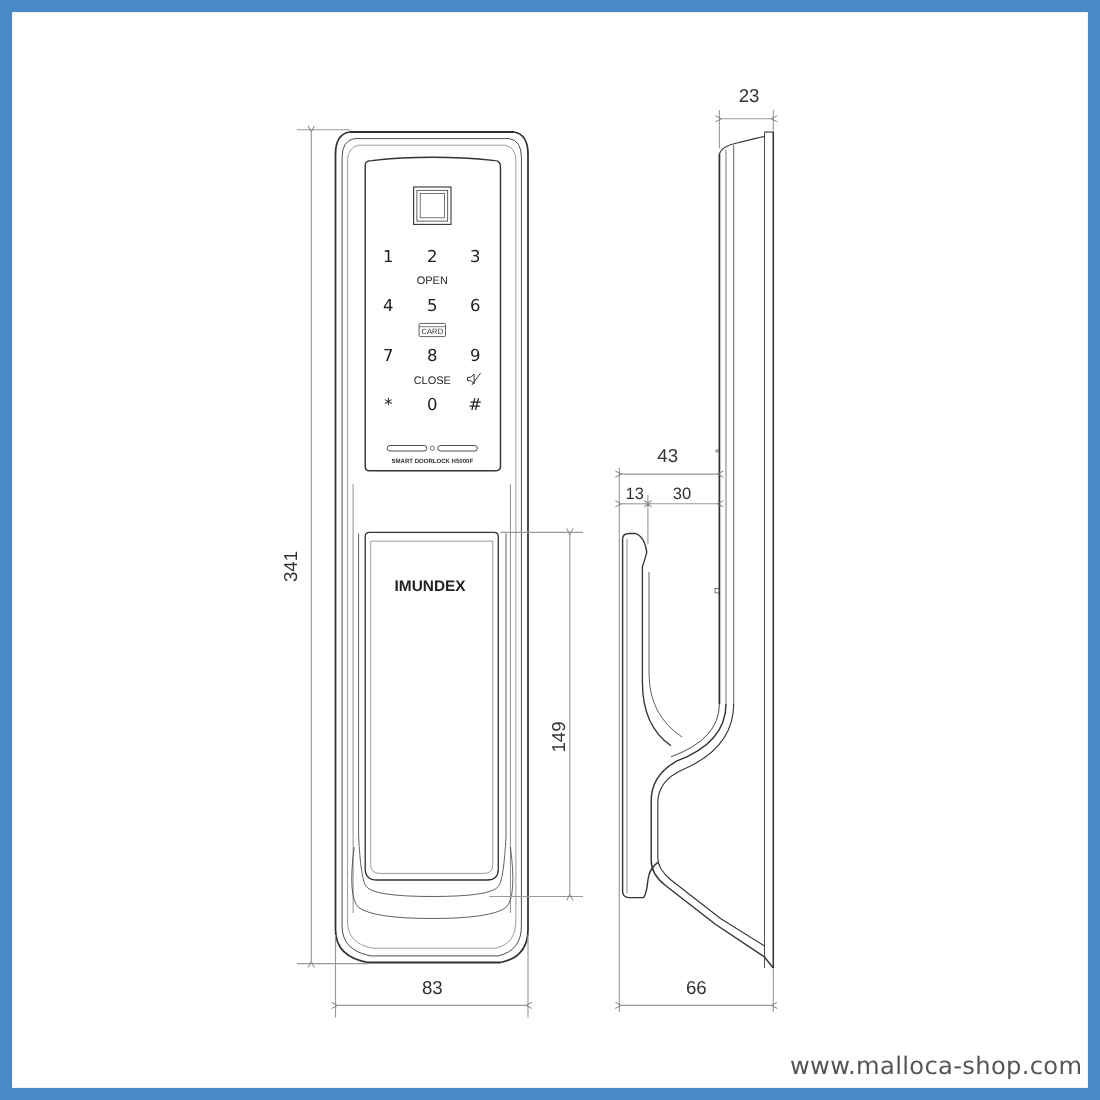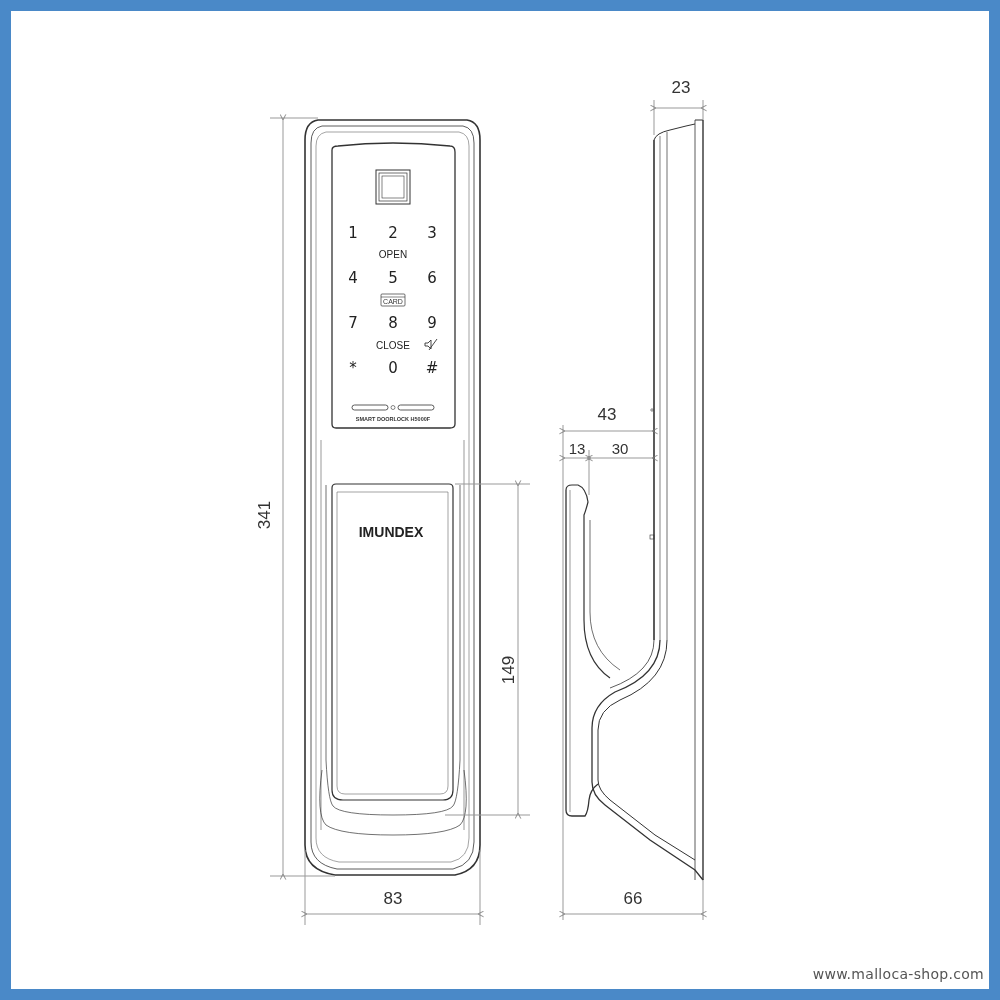--- a/index.html
+++ b/index.html
@@ -4,21 +4,21 @@
 <style>
   html, body { margin: 0; padding: 0; background: #ffffff; }
   body { width: 1000px; height: 1000px; overflow: hidden; font-family: "Liberation Sans", sans-serif; }
   .frame { position: absolute; left: 0; top: 0; width: 1000px; height: 1000px; box-sizing: border-box; border: 11px solid #4a89c8; background: #fff; }
   svg.drawing { position: absolute; left: 0; top: 0; }
   .dim-text { font-family: "Liberation Sans", sans-serif; font-size: 17px; fill: #333; }
   .key { font-family: "DejaVu Sans", sans-serif; font-size: 15px; fill: #222; }
   .label-small { font-family: "Liberation Sans", sans-serif; font-size: 10px; fill: #222; }
   .brand { font-family: "Liberation Sans", sans-serif; font-weight: bold; font-size: 14px; fill: #222; }
   .tiny { font-family: "Liberation Sans", sans-serif; font-size: 5.5px; font-weight: bold; fill: #333; }
-  .watermark { position: absolute; right: 16px; bottom: 18px; font-family: "DejaVu Sans", sans-serif; font-size: 14px; color: #555; letter-spacing: 0.3px; }
+  .watermark { position: absolute; right: 16px; bottom: 18px; font-family: "DejaVu Sans", sans-serif; font-size: 22px; color: #555; letter-spacing: 0.3px; }
 </style>
 </head>
 <body>
 
 <div class="frame"></div>
 
 <svg class="drawing" width="1000" height="1000" viewBox="0 0 1000 1000">
   <defs>
     <marker id="arr" viewBox="0 0 10 10" refX="1" refY="5" markerWidth="7" markerHeight="7" orient="auto-start-reverse">
       <path d="M9 1 L1 5 L9 9" fill="none" stroke="#777" stroke-width="1.2"></path>

